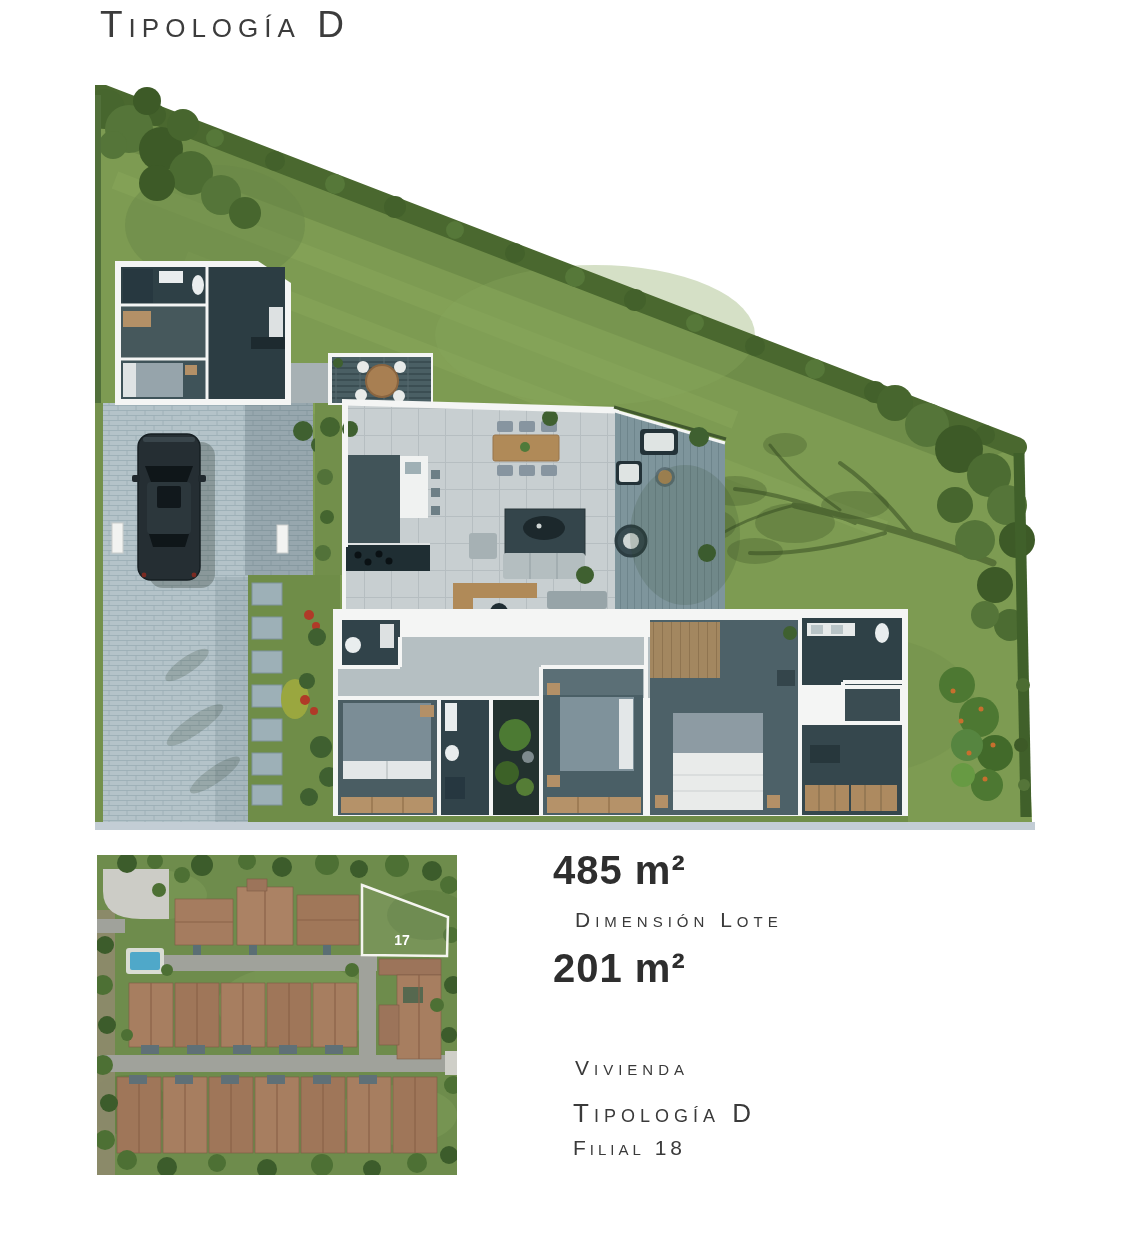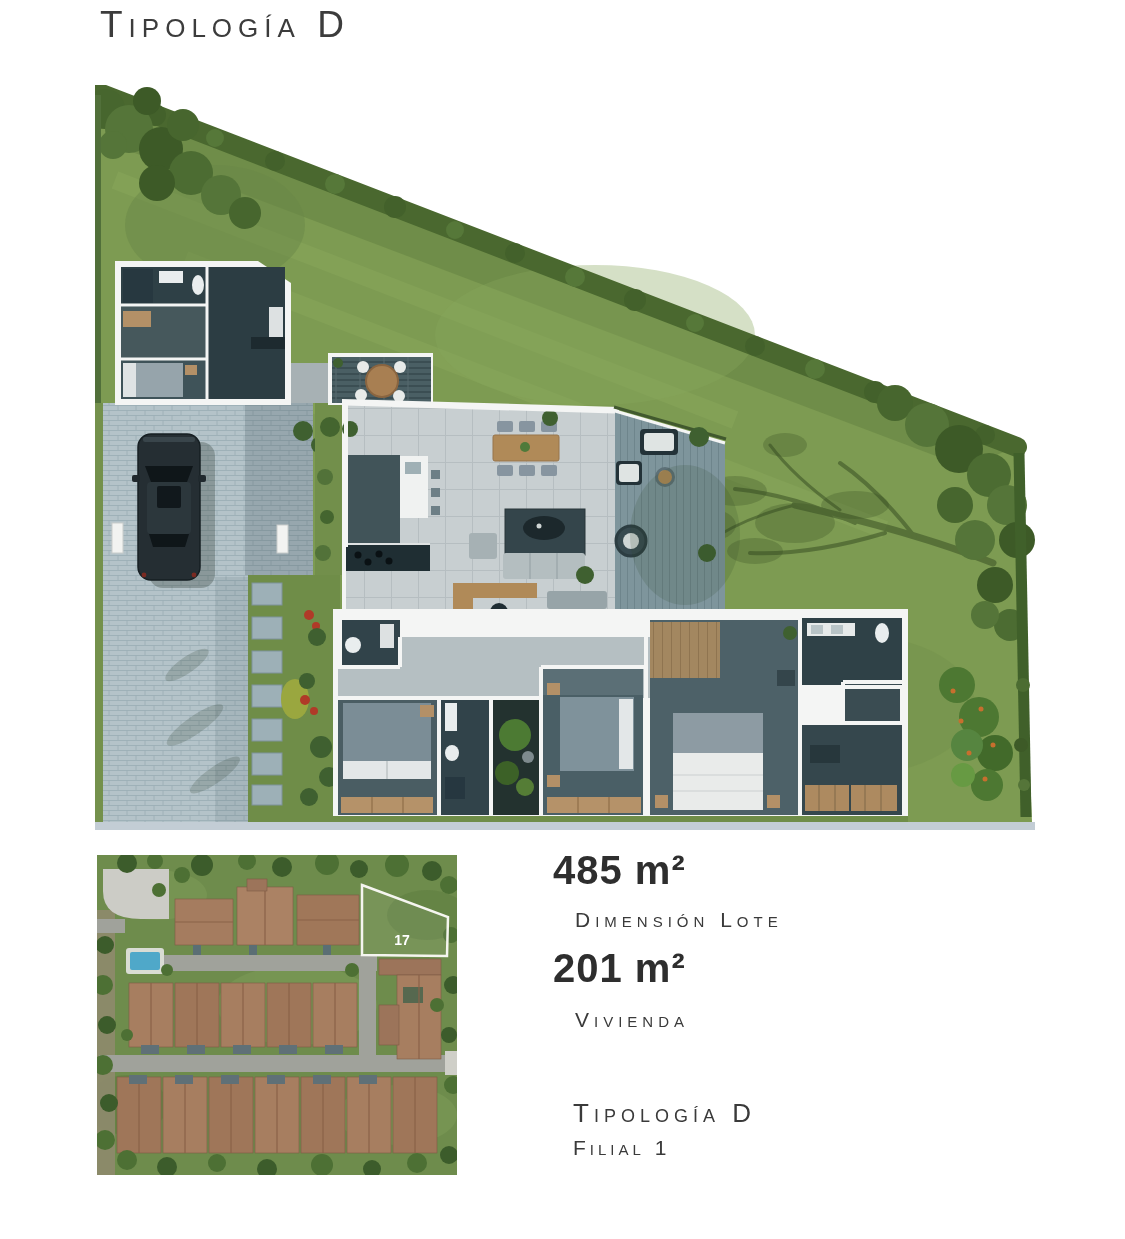--- a/index.html
+++ b/index.html
@@ -5,21 +5,21 @@
   html,body{margin:0;padding:0;background:#ffffff;}
   #page{position:relative;width:1094px;height:1239px;background:#ffffff;overflow:hidden;
         font-family:"Liberation Sans", sans-serif;color:#3a3a3a;}
   .abs{position:absolute;}
   .sc{font-variant:small-caps;}
   .doc-title{left:100px;top:4px;font-size:37px;font-weight:400;letter-spacing:6px;color:#3c3c3c;}
   .spec-value{left:553px;font-size:40px;font-weight:700;letter-spacing:1px;color:#2e2e2e;}
   .spec-label{left:575px;font-size:21px;font-weight:400;letter-spacing:5px;color:#3a3a3a;}
   .foot-typology{left:573px;top:1098px;font-size:26px;font-weight:400;letter-spacing:5px;color:#3a3a3a;}
   .foot-filial{left:573px;top:1136px;font-size:21px;font-weight:400;letter-spacing:4px;color:#3a3a3a;}
-  #v485{top:848px;} #l485{top:908px;text-align:center;} #v257{top:946px;} #l257{top:1008px;text-align:right;}
+  #v485{top:848px;} #l485{top:908px;text-align:center;} #v257{top:946px;} #l257{top:1056px;text-align:right;}
   #plan{left:95px;top:85px;} #map{left:97px;top:855px;}
   #scrollbar{left:1114px;top:0;width:11px;height:1239px;background:#e0e0e6;border-left:2px solid #fff;border-radius:5px;}
 </style>
 </head>
 <body>
 
 <div id="page">
 
   <div class="abs doc-title sc">Tipología D</div>
 
@@ -541,16 +541,16 @@
       <text x="305" y="90" text-anchor="middle" font-family="Liberation Sans, sans-serif" font-size="14" font-weight="bold" fill="#ffffff">17</text>
     </g>
   </svg>
 
   <div id="v485" class="abs spec-value">485 m²</div>
   <div id="l485" class="abs spec-label sc">Dimensión Lote</div>
   <div id="v257" class="abs spec-value">201 m²</div>
   <div id="l257" class="abs spec-label sc">Vivienda</div>
 
   <div class="abs foot-typology sc">Tipología D</div>
-  <div class="abs foot-filial sc">Filial 1</div>
+  <div class="abs foot-filial sc">Filial 18</div>
 
   <div id="scrollbar" class="abs"></div>
 </div>
 
 </body></html>

